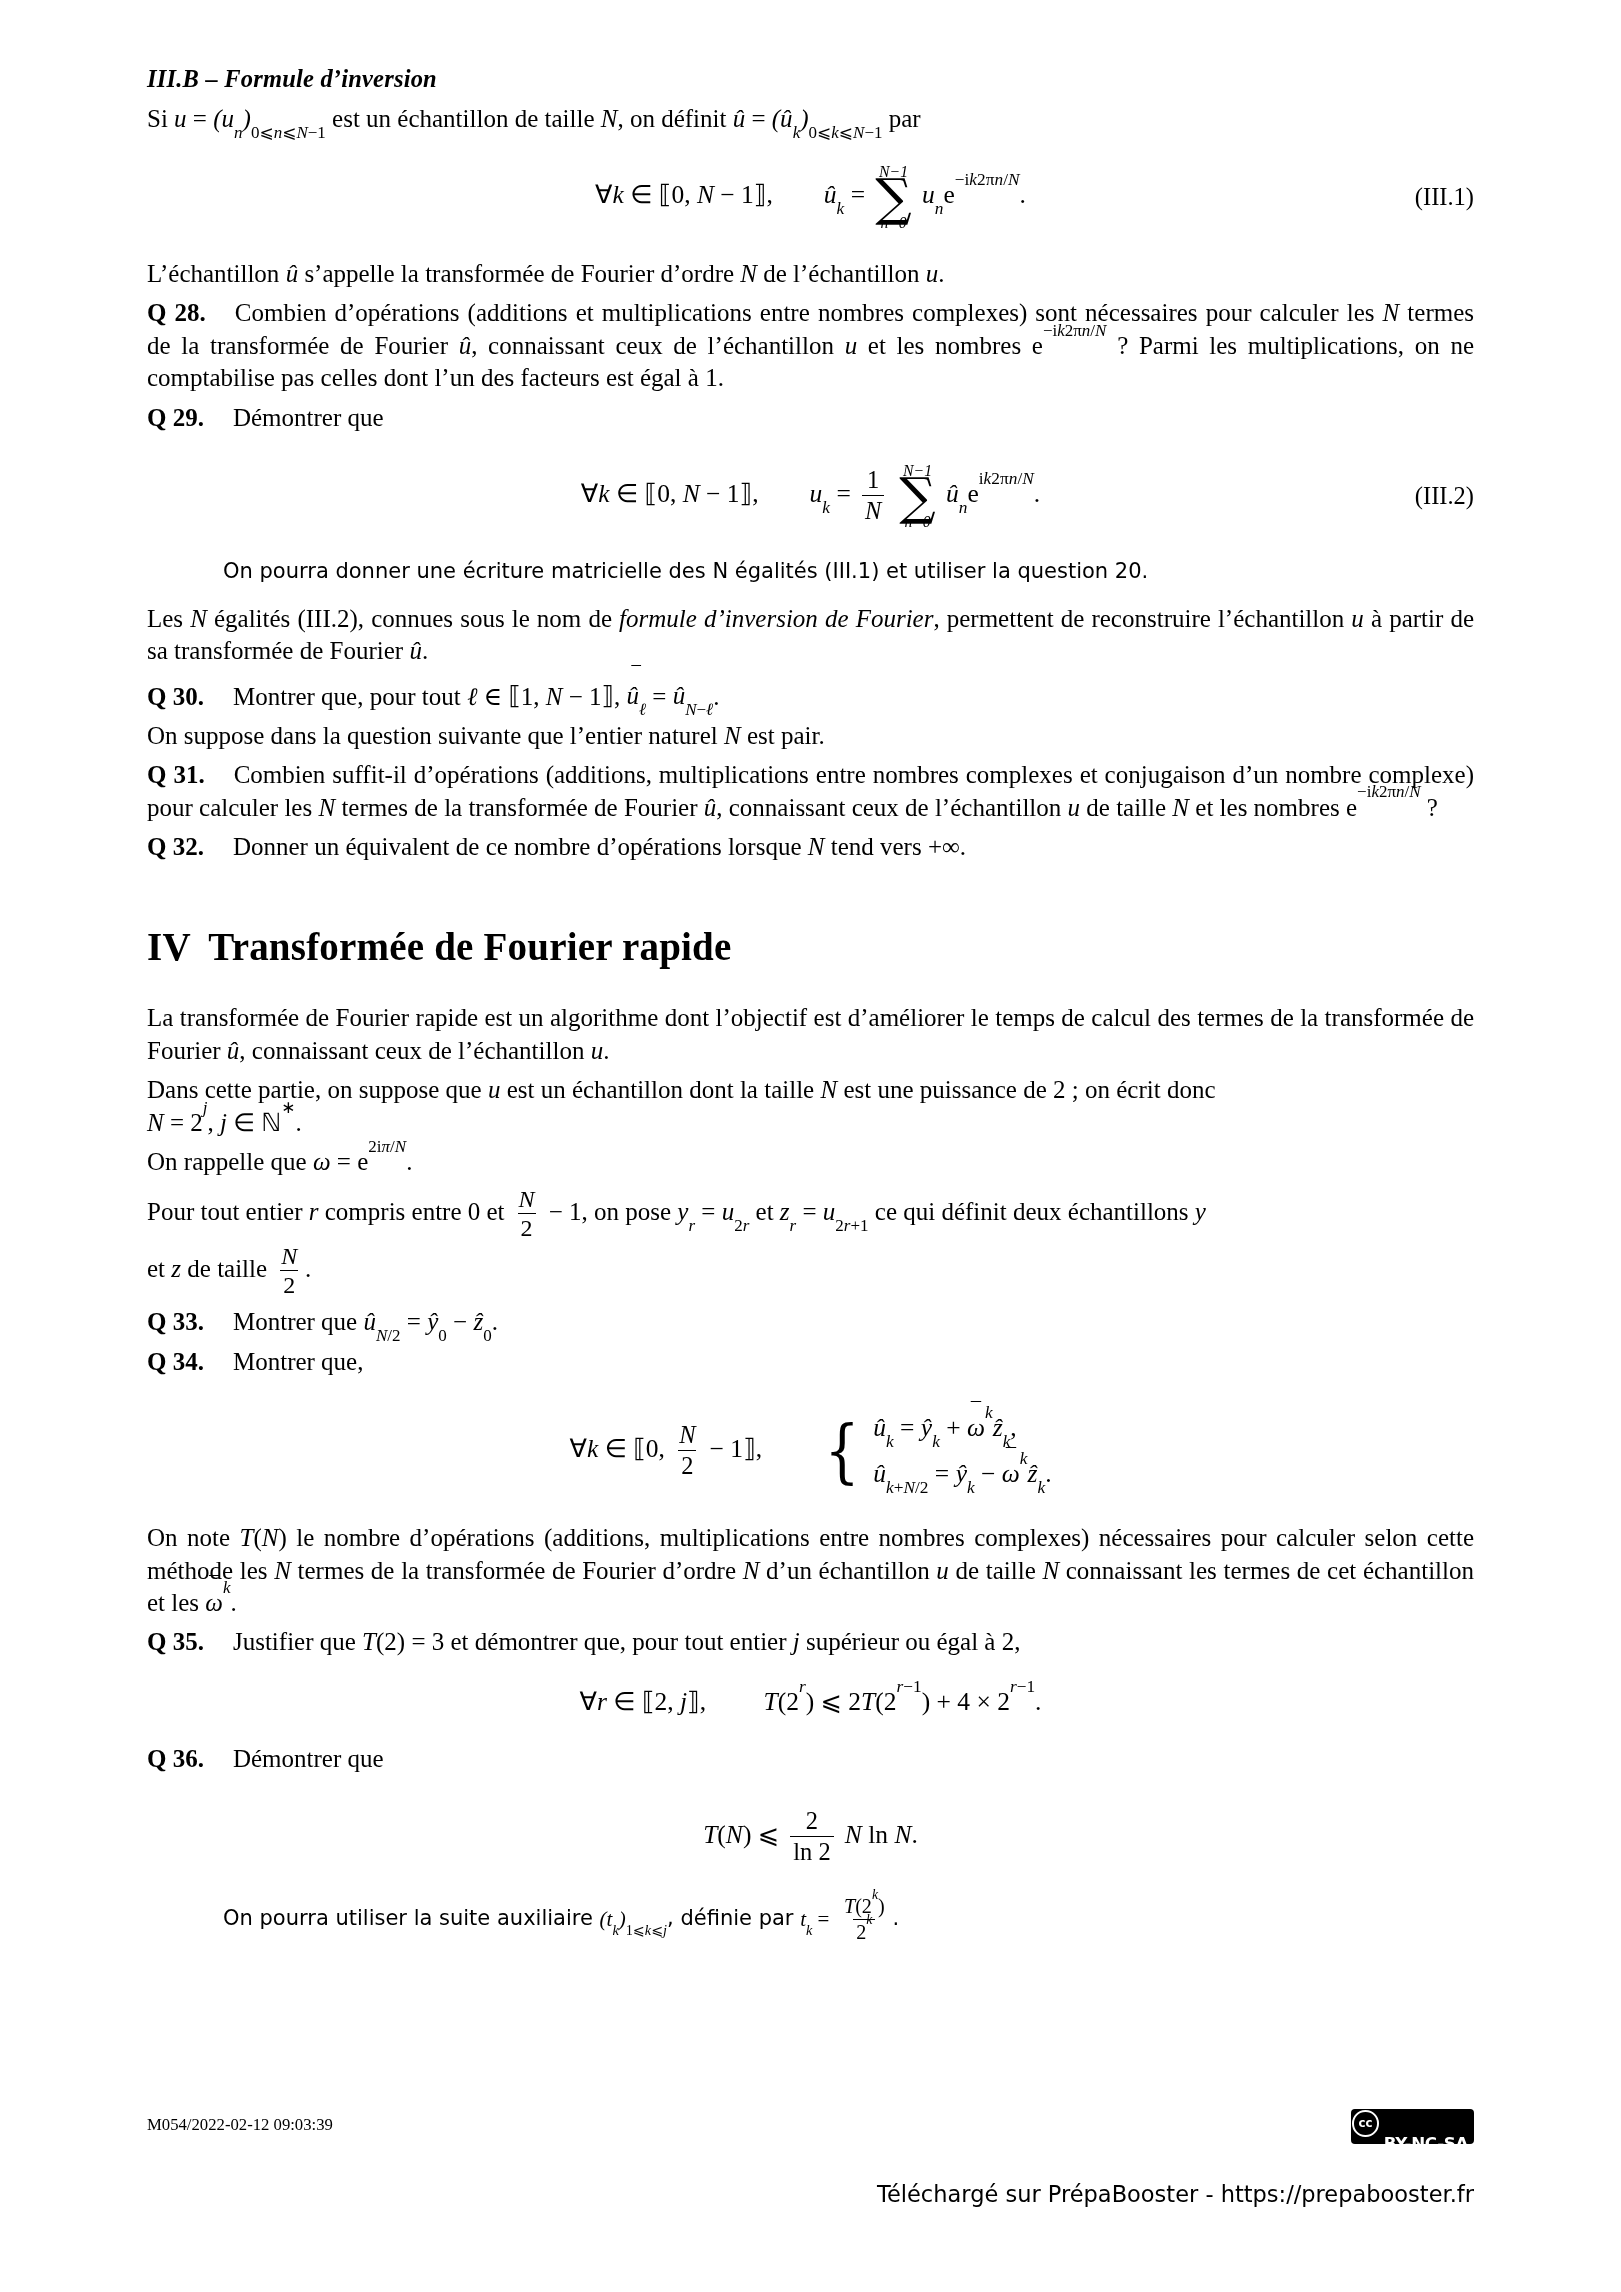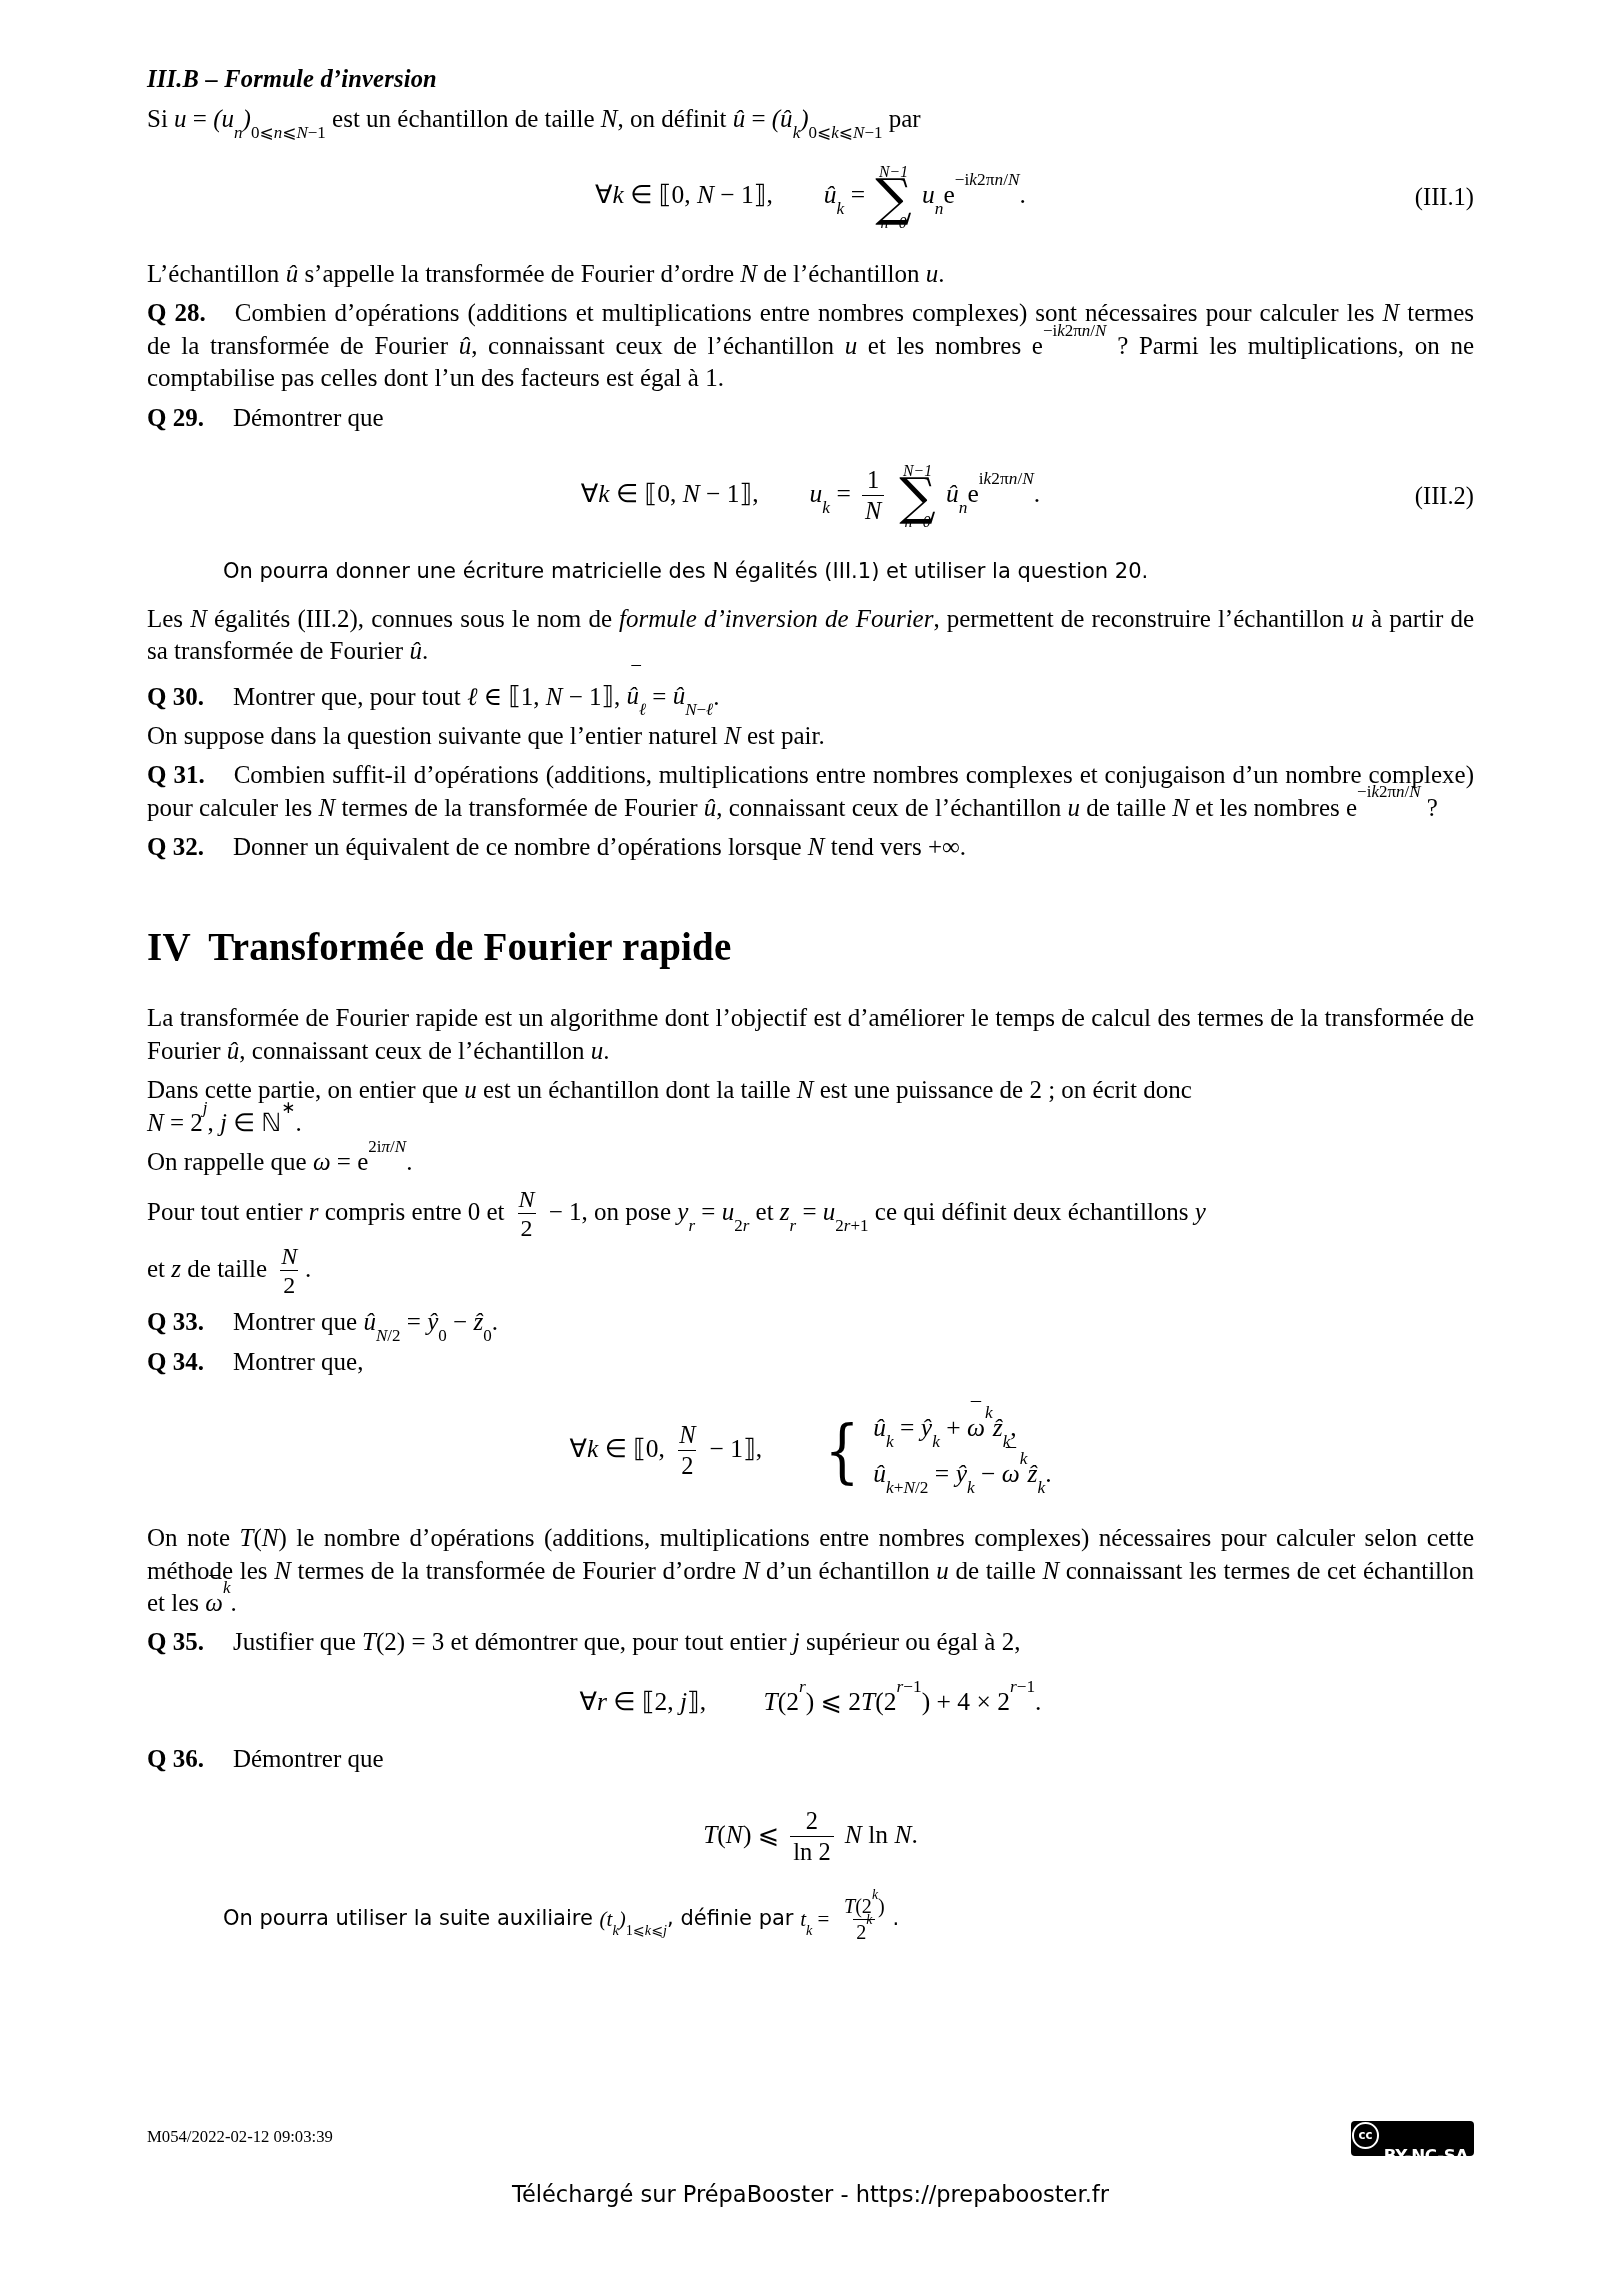--- a/index.html
+++ b/index.html
@@ -220,24 +220,24 @@
     color: #fff;
     font-family: "DejaVu Sans", "Liberation Sans", sans-serif;
     font-weight: bold;
     font-size: 16.7px;
     letter-spacing: -0.3px;
     display: flex; align-items: center;
     padding-right: 4.9px;
     margin-top: 32px;
   }
   .dl-line {
-    text-align: center;
+    text-align: right;
     font-family: "DejaVu Sans", "Liberation Sans", sans-serif;
     font-size: 22.5px;
-    margin-top: 21px;
+    margin-top: 33px;
   }
 </style>
 </head>
 <body>
 
 <div class="page">
   <div class="content">
 
     <div class="subsec-title">III.B – Formule d’inversion</div>
 
@@ -311,21 +311,21 @@
 
     <div class="sec-title">
       <span class="num">IV</span><span>Transformée de Fourier rapide</span>
     </div>
 
     <p class="tx">
       <span>La transformée de Fourier rapide est un algorithme dont l’objectif est d’améliorer le temps de calcul des termes de la transformée de Fourier </span><span class="math">û</span><span>, connaissant ceux de l’échantillon </span><span class="math">u</span><span>.</span>
     </p>
 
     <p class="tx">
-      <span>Dans cette partie, on entier que </span><span class="math">u</span><span> est un échantillon dont la taille </span><span class="math">N</span><span> est une puissance de 2 ; on écrit donc</span><br>
+      <span>Dans cette partie, on suppose que </span><span class="math">u</span><span> est un échantillon dont la taille </span><span class="math">N</span><span> est une puissance de 2 ; on écrit donc</span><br>
       <span class="math">N <span class="rm">= 2</span><sup>j</sup><span class="rm">,</span> j <span class="rm">∈ ℕ</span><sup class="rm">∗</sup><span class="rm">.</span></span>
     </p>
 
     <p class="tx nj">
       On rappelle que <span class="math">ω</span> <span class="rm">=</span> <span class="rm">e</span><sup class="math"><span class="rm">2i</span>π<span class="rm">/</span>N</sup>.
     </p>
 
     <p class="tx">
       <span>Pour tout entier </span><span class="math">r</span><span> compris entre 0 et </span><span class="frac math">
           <span class="num-part">N</span>

